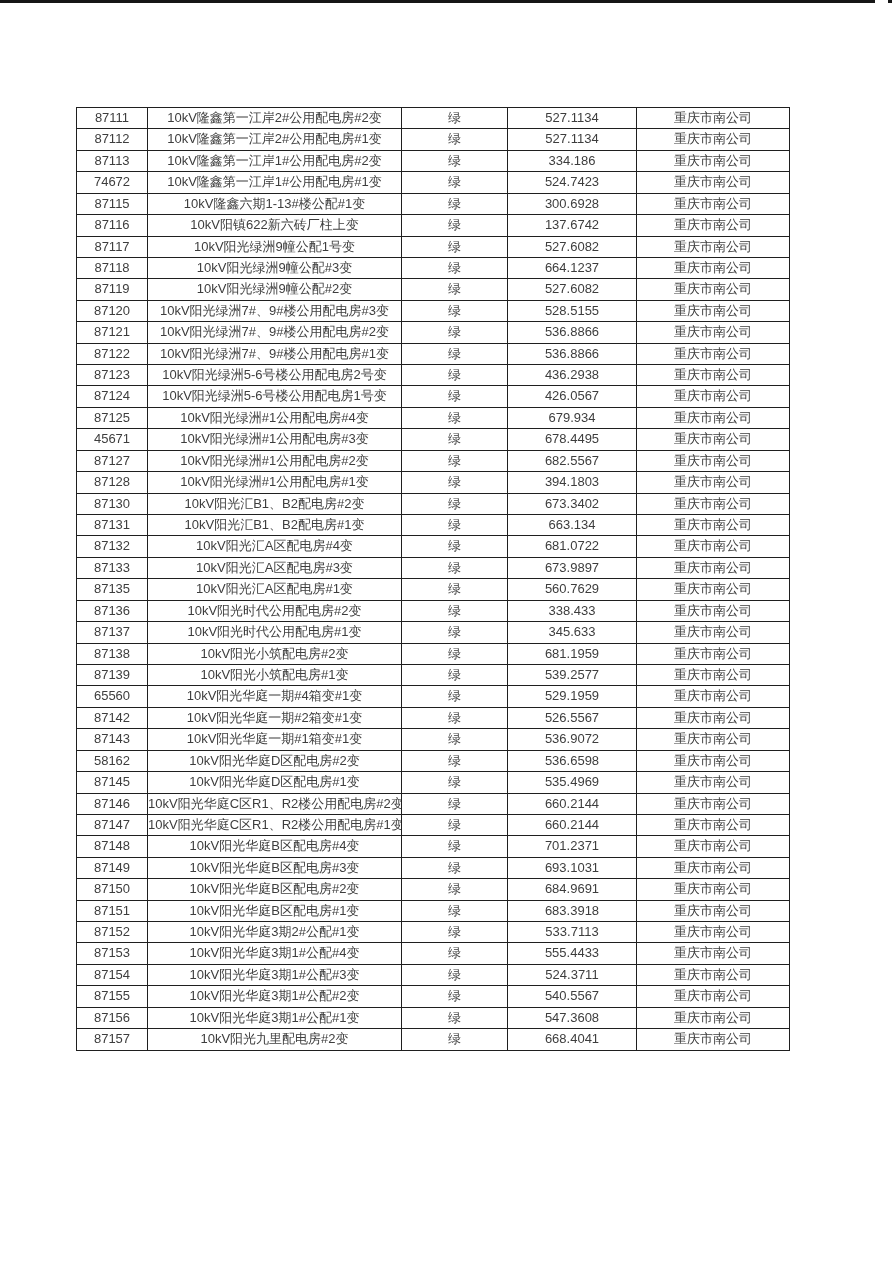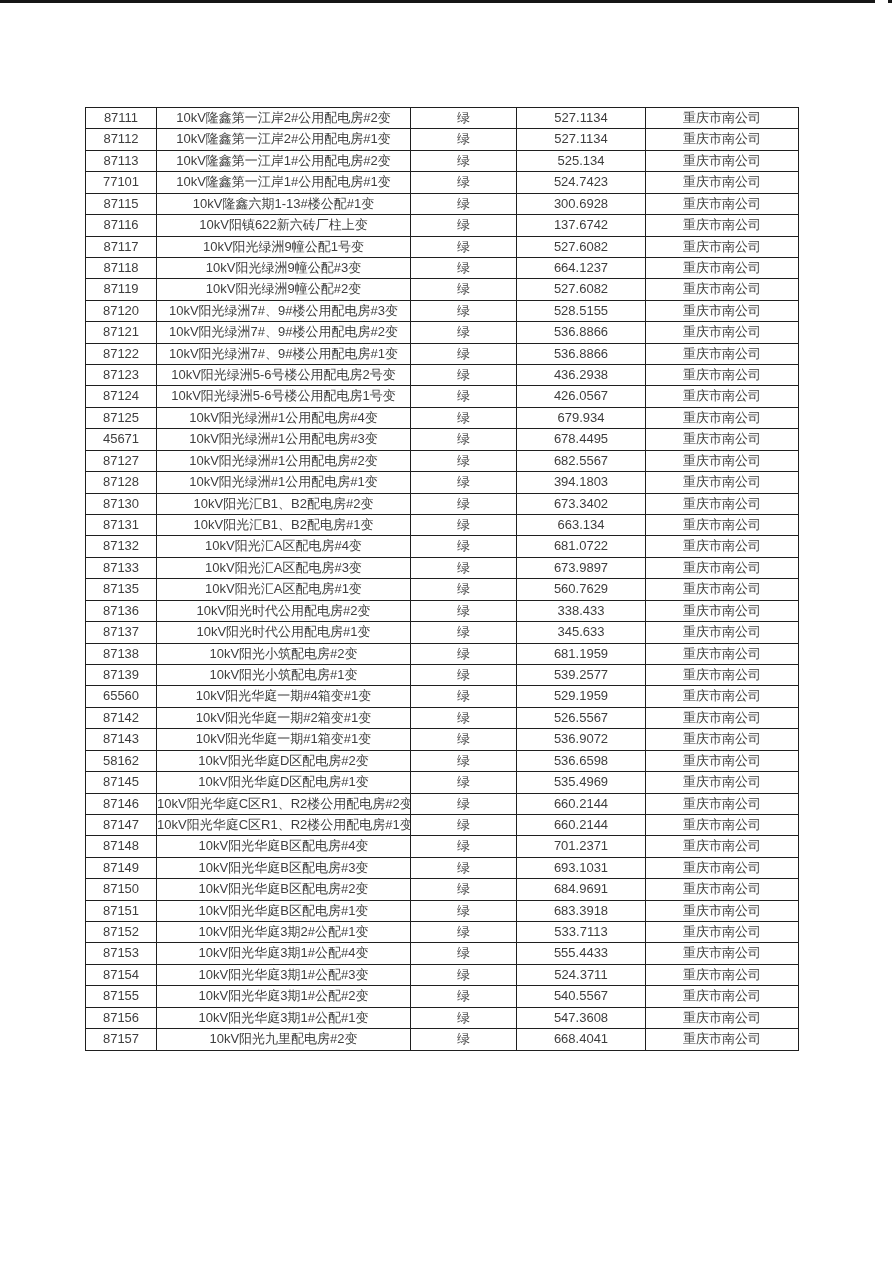--- a/index.html
+++ b/index.html
@@ -23,21 +23,21 @@
   }
   .corner-mark {
     position: absolute;
     top: 0;
     right: 0;
     width: 4px;
     height: 3px;
   }
   table.records {
     position: absolute;
-    left: 85px;
+    left: 76px;
     top: 107px;
     width: 713px;
     border-collapse: collapse;
     table-layout: fixed;
   }
   table.records td {
     border: 1px solid #1f1f1f;
     height: 20.42px;
     padding: 0;
     overflow: hidden;
@@ -83,25 +83,25 @@
         <td class="record-id-cell">87112</td>
         <td class="station-name-cell">10kV隆鑫第一江岸2#公用配电房#1变</td>
         <td class="status-cell">绿</td>
         <td class="value-cell">527.1134</td>
         <td class="company-cell">重庆市南公司</td>
       </tr>
       <tr>
         <td class="record-id-cell">87113</td>
         <td class="station-name-cell">10kV隆鑫第一江岸1#公用配电房#2变</td>
         <td class="status-cell">绿</td>
-        <td class="value-cell">525.134</td>
-        <td class="company-cell">重庆市南公司</td>
-      </tr>
-      <tr>
-        <td class="record-id-cell">77101</td>
+        <td class="value-cell">334.186</td>
+        <td class="company-cell">重庆市南公司</td>
+      </tr>
+      <tr>
+        <td class="record-id-cell">74672</td>
         <td class="station-name-cell">10kV隆鑫第一江岸1#公用配电房#1变</td>
         <td class="status-cell">绿</td>
         <td class="value-cell">524.7423</td>
         <td class="company-cell">重庆市南公司</td>
       </tr>
       <tr>
         <td class="record-id-cell">87115</td>
         <td class="station-name-cell">10kV隆鑫六期1-13#楼公配#1变</td>
         <td class="status-cell">绿</td>
         <td class="value-cell">300.6928</td>

